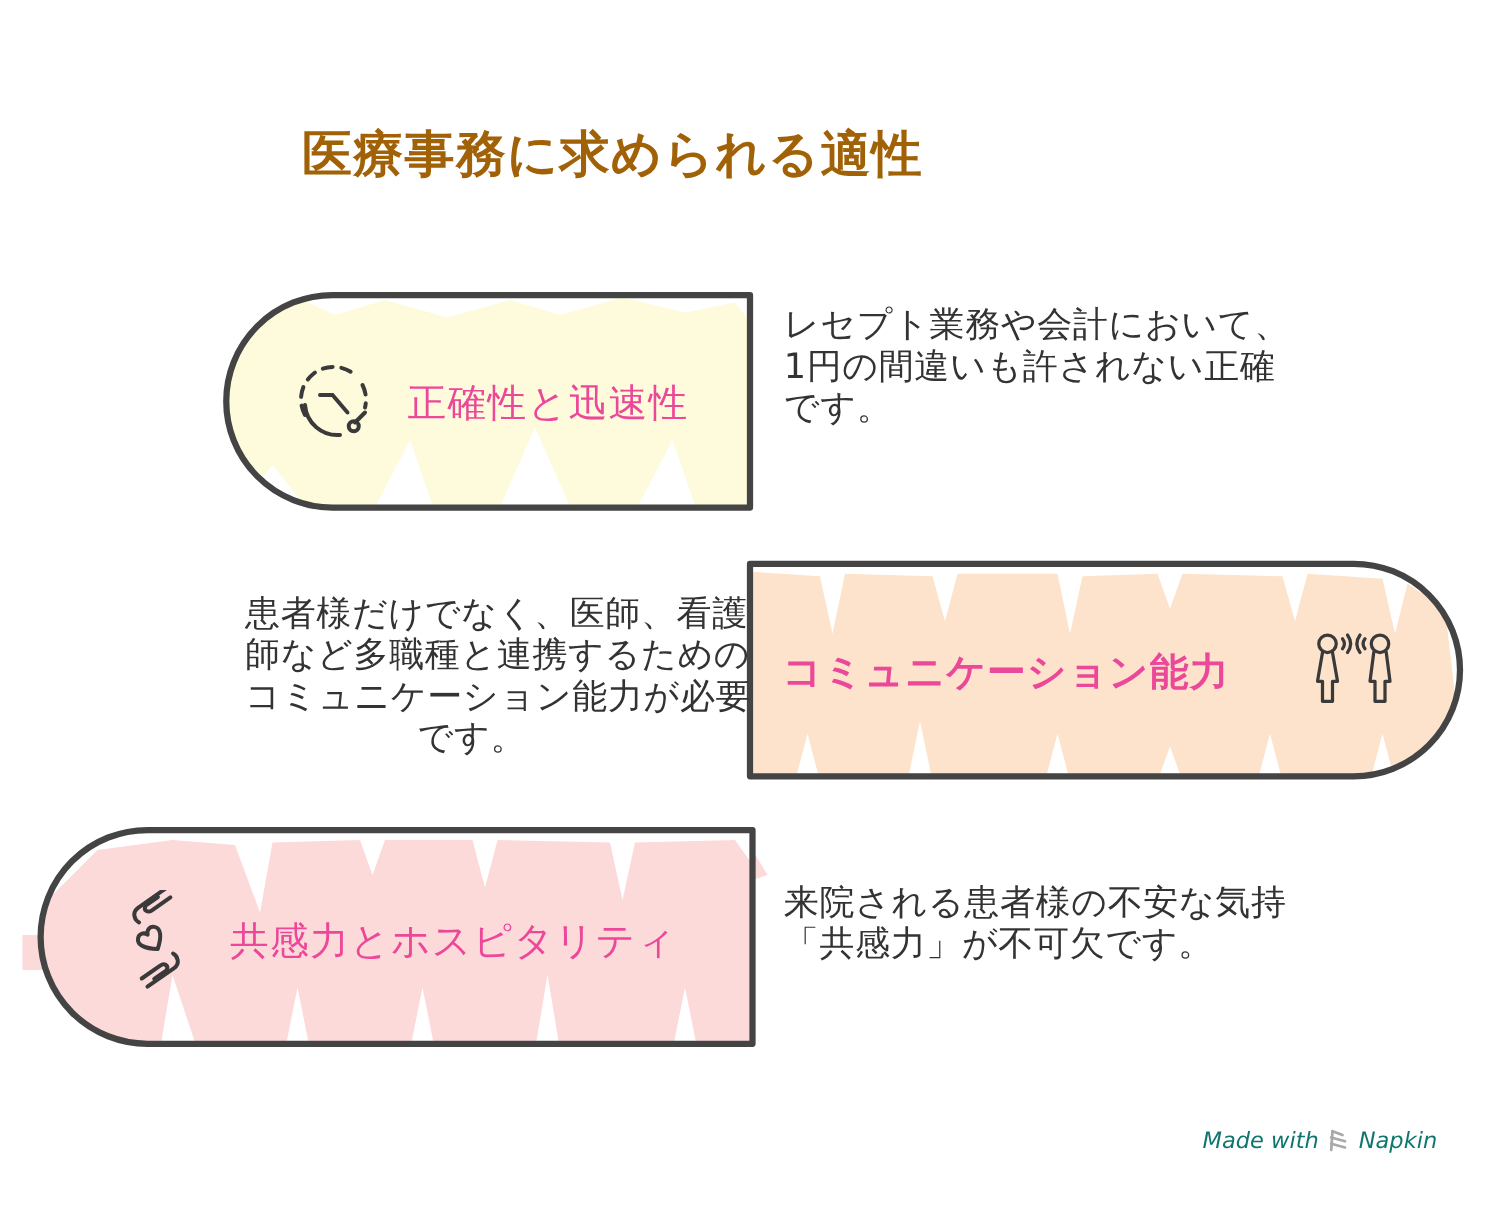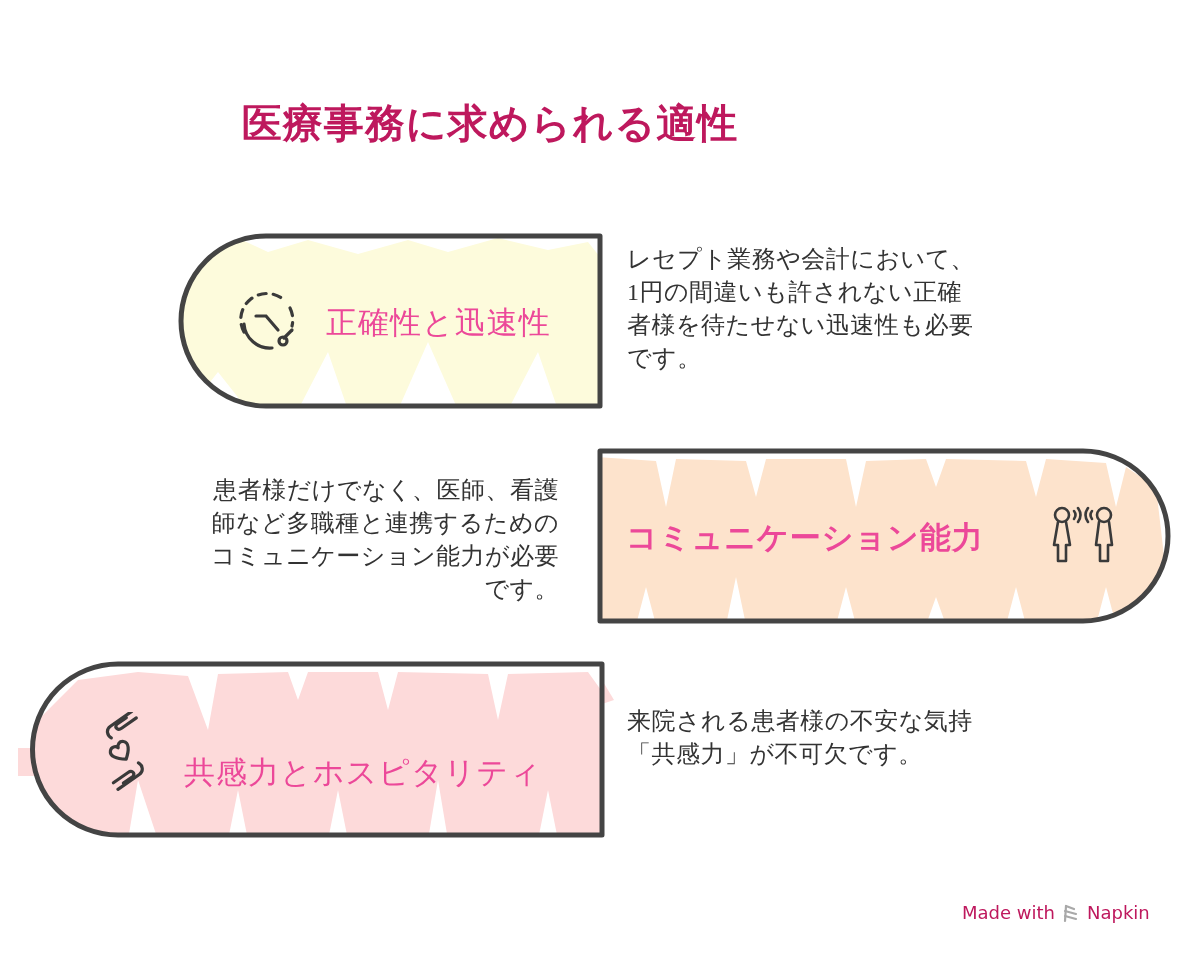--- a/index.html
+++ b/index.html
@@ -1,39 +1,39 @@
 <!DOCTYPE html>
 <html><head>
   <meta charset="utf-8">
   <style>
     * { margin: 0; padding: 0; box-sizing: border-box; }
     html, body { width: 1200px; height: 964px; background: #ffffff; overflow: hidden; }
     body { position: relative; font-family: "DejaVu Sans", "Liberation Sans", sans-serif; color: #3a3a3a; }
 
     .title {
       position: absolute; left: 0; top: 96px; width: 980px; text-align: center;
-      font-size: 40px; font-weight: bold; color: #be185d; letter-spacing: 1px;
+      font-size: 40px; font-weight: bold; color: #a16207; letter-spacing: 1px;
     }
 
     .card { position: absolute; }
     .card svg.shape { position: absolute; left: 0; top: 0; overflow: visible; }
     .card .label {
       position: absolute; font-size: 31px; color: #ec4899; white-space: nowrap; letter-spacing: 1px;
     }
     .card .icon { position: absolute; }
 
     .desc {
-      position: absolute; font-size: 24px; line-height: 33px; color: #333; letter-spacing: 0.5px; font-family: Liberation Serif, serif;
+      position: absolute; font-size: 28px; line-height: 33px; color: #333; letter-spacing: 0.5px;
     }
     .desc .line { display: block; white-space: nowrap; }
-    .desc.right { text-align: right; }
+    .desc.right { text-align: center; }
 
     .footer {
-      position: absolute; left: 962px; top: 902px; font-size: 18px; color: #be185d;
-      display: flex; align-items: center; gap: 6px;
+      position: absolute; left: 962px; top: 902px; font-size: 18px; color: #0f766e;
+      display: flex; gap: 6px; font-style: italic;
     }
     .footer svg { width: 20px; height: 20px; }
   </style>
 </head>
 <body>
 
 <div class="title">医療事務に求められる適性</div>
 
 <div class="card" style="left:178px; top:232px; width:426px; height:178px;">
   <svg class="shape" width="426" height="178" viewBox="0 0 426 178">
@@ -57,21 +57,20 @@
       <line x1="50" y1="50" x2="58" y2="42"></line>
       <circle cx="49" cy="53" r="4"></circle>
     </svg>
   </div>
   <div class="label" style="left:148px; top:70px;">正確性と迅速性</div>
 </div>
 
 <div class="desc" style="left:627px; top:243px;">
   <span class="line">レセプト業務や会計において、</span>
   <span class="line">1円の間違いも許されない正確</span>
-  <span class="line">者様を待たせない迅速性も必要</span>
   <span class="line">です。</span>
 </div>
 
 <div class="card" style="left:596px; top:447px; width:576px; height:178px;">
   <svg class="shape" width="576" height="178" viewBox="0 0 576 178">
     <defs>
       <clipPath id="c2">
           <path d="M4,4 H487 A85,85 0 0 1 487,174 H4 Z"></path>
         </clipPath>
     </defs>
@@ -122,21 +121,21 @@
     <svg width="88" height="80" viewBox="0 0 88 80" fill="none" stroke="#3a3a3a" stroke-width="3.2" stroke-linecap="round" stroke-linejoin="round">
       <g transform="rotate(-35 44 40)">
         <path d="M40,46 C32,40 28,34 32,30 C35,27 39,29 40,32 C41,29 45,27 48,30 C52,34 48,40 40,46 Z"></path>
         <path d="M16,58 H34 C38,58 40,62 36,64 H24"></path>
         <path d="M16,66 H42 C48,66 50,60 48,56"></path>
         <path d="M72,18 H54 C50,18 48,14 52,12 H64"></path>
         <path d="M72,10 H46 C40,10 38,16 40,20"></path>
       </g>
     </svg>
   </div>
-  <div class="label" style="left:166px; top:72px;margin-top:20px;">共感力とホスピタリティ</div>
+  <div class="label" style="left:166px; top:72px;">共感力とホスピタリティ</div>
 </div>
 
 <div class="desc" style="left:627px; top:705px;">
   <span class="line">来院される患者様の不安な気持</span>
   <span class="line">「共感力」が不可欠です。</span>
 </div>
 
 <div class="footer">
   <span>Made with</span>
   <svg viewBox="0 0 20 20" fill="none" stroke="#a9a9a9" stroke-width="2.2" stroke-linecap="round">

